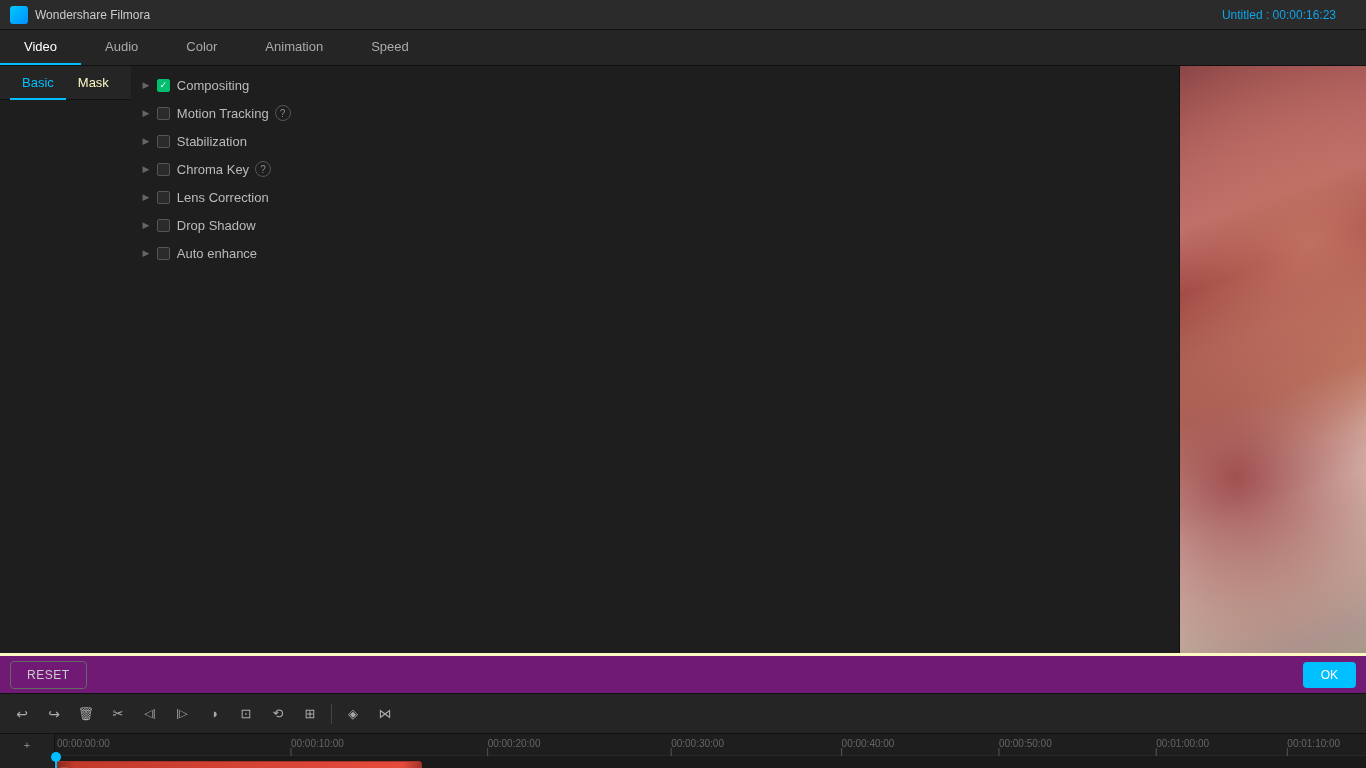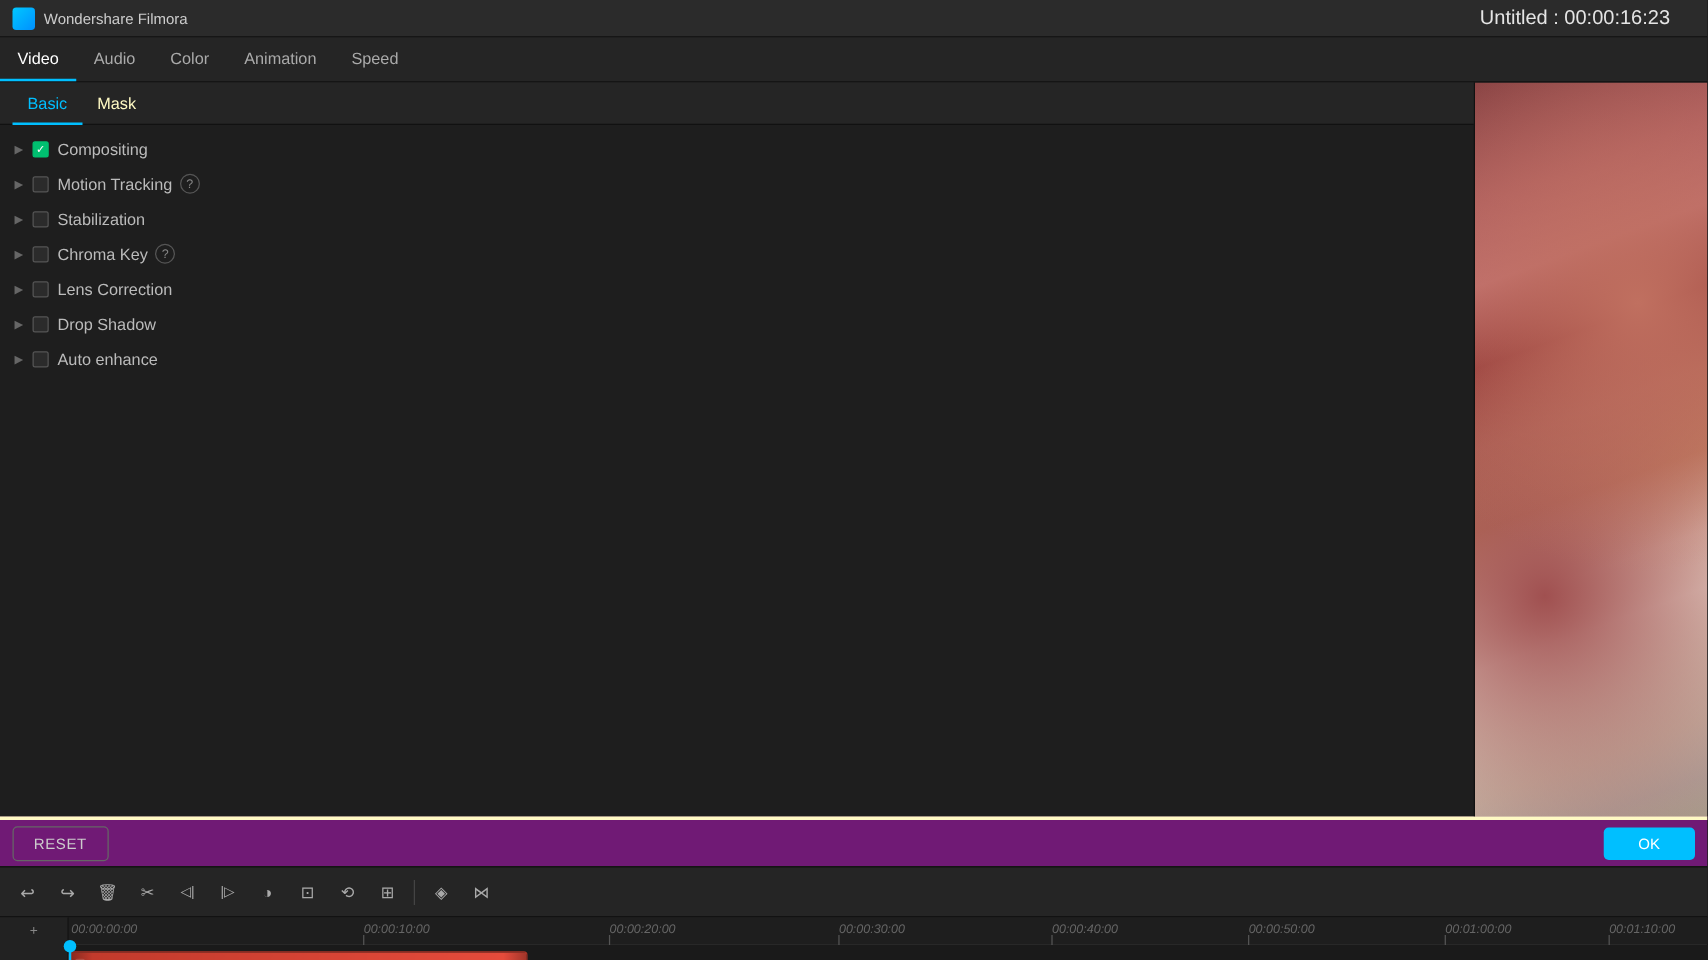--- a/index.html
+++ b/index.html
@@ -42,35 +42,35 @@
     }
     #title-bar .menu-item {
       padding: 3px 10px;
       cursor: pointer;
       border-radius: 3px;
       font-size: 12px;
       color: #ccc;
     }
     #title-bar .window-title {
       margin-left: auto;
-      font-size: 16px;
-      color: #e5e5e5;
+      font-size: 12px;
+      color: #0ea5e9;
       padding-right: 20px;
     }
 
     
     #tab-bar {
       height: 36px;
       background: #252525;
       display: flex;
       align-items: stretch;
       border-bottom: 1px solid #111;
     }
     .main-tab {
-      padding: 0 14px;
+      padding: 0 24px;
       display: flex;
       align-items: center;
       cursor: pointer;
       font-size: 13px;
       color: #aaa;
       border-bottom: 2px solid transparent;
     }
     .main-tab.active {
       color: #fff;
       border-bottom: 2px solid #00bfff;
@@ -81,21 +81,20 @@
       display: flex;
       height: calc(768px - 30px - 36px - 115px);
     }
 
     
     #left-panel {
       width: 1180px;
       background: #1e1e1e;
       border-right: 1px solid #111;
       display: flex;
-      flex-direction: column;
     }
 
     
     #sub-tabs {
       height: 34px;
       background: #252525;
       display: flex;
       align-items: stretch;
       border-bottom: 1px solid #111;
       padding: 0 10px;
@@ -219,21 +218,21 @@
       padding: 6px 16px;
       background: transparent;
       border: 1px solid #666;
       border-radius: 4px;
       color: #ccc;
       font-size: 12px;
       cursor: pointer;
       letter-spacing: 0.5px;
     }
     .btn-ok {
-      padding: 6px 28px;
+      padding: 6px 18px;
       background: #00bfff;
       border: none;
       border-radius: 4px;
       color: #fff;
       font-size: 12px;
       cursor: pointer;
       font-weight: 500;
     }
 
     
@@ -466,21 +465,21 @@
   <button class="tool-btn" title="Audio Beat" style="font-size:13px;">⋈</button>
 </div>
 
 <div id="timeline">
 
   <div id="timeline-header">
     <div style="width:55px; background:#222; height:22px; border-right:1px solid #111; flex-shrink:0; display:flex; align-items:center; justify-content:center;">
       <button class="tool-btn" style="font-size:11px; color:#888;">+</button>
     </div>
     <div class="timeline-ruler" style="position:relative; overflow:hidden;">
-      <div style="position:absolute; top:0; left:0; right:0; bottom:0; display:flex; align-items:flex-end; padding-bottom:2px;font-style:italic;">
+      <div style="position:absolute; top:0; left:0; right:0; bottom:0; display:flex; align-items:flex-end; padding-bottom:2px;">
         <span class="time-label" style="left:2px;">00:00:00:00</span>
         <span class="time-label" style="left:18%;">00:00:10:00</span>
         <span class="time-label" style="left:33%;">00:00:20:00</span>
         <span class="time-label" style="left:47%;">00:00:30:00</span>
         <span class="time-label" style="left:60%;">00:00:40:00</span>
         <span class="time-label" style="left:72%;">00:00:50:00</span>
         <span class="time-label" style="left:84%;">00:01:00:00</span>
         <span class="time-label" style="left:94%;">00:01:10:00</span>
       </div>
 

